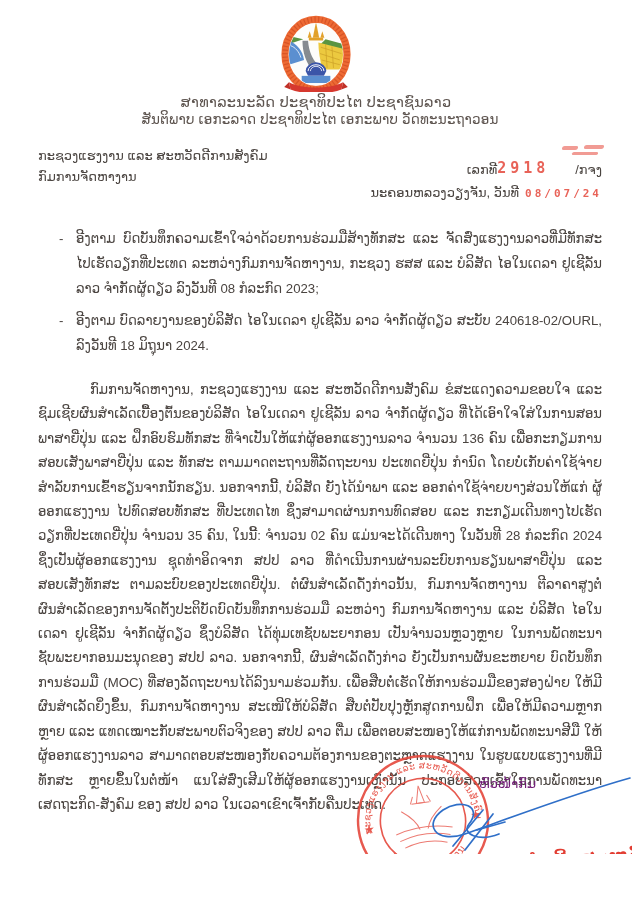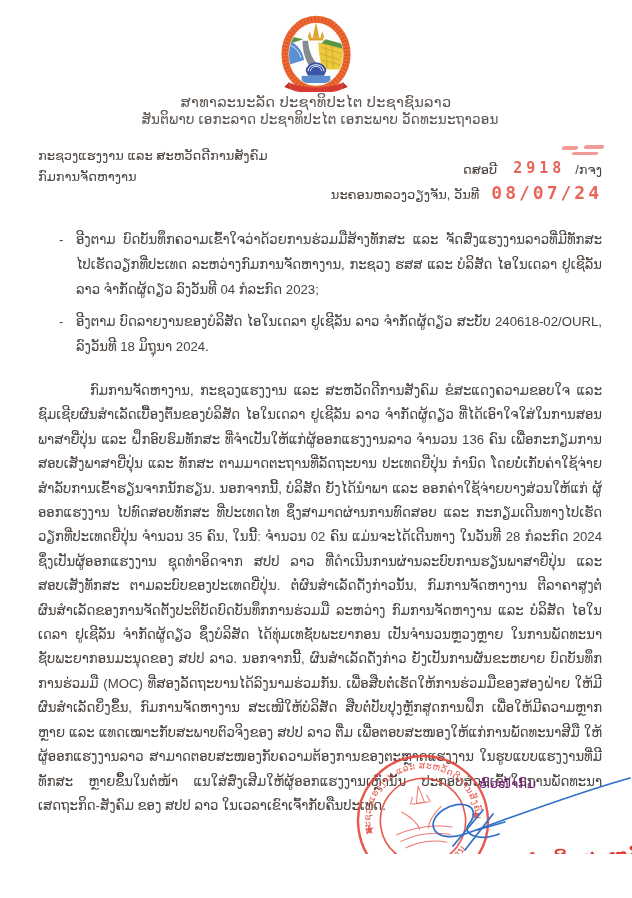--- a/index.html
+++ b/index.html
@@ -19,28 +19,28 @@
   
   .info-row{display:flex;justify-content:space-between;margin:16px 30px 0 38px;}
   .lh-left{font-size:13px;line-height:21px;}
   .lh-right{font-size:13px;line-height:21px;text-align:right;padding-top:14px;}
   .ref-line{position:relative;white-space:nowrap;}
   .ref-gap{display:inline-block;width:78px;position:relative;vertical-align:baseline;}
   .stamp-digits{
     font-family:"DejaVu Sans Mono",monospace;
     color:#e5483c;font-weight:bold;opacity:.85;
   }
-  .ref-num{position:absolute;left:16px;top:-16px;font-size:15px;letter-spacing:4px;}
+  .ref-num{position:absolute;left:0;top:-16px;font-size:15px;letter-spacing:4px;}
   .smudge{position:absolute;right:-6px;top:-14px;width:46px;height:12px;}
   .smudge i{position:absolute;background:#e5483c;opacity:.55;border-radius:2px;transform:skewX(-18deg);}
   .smudge i:nth-child(1){left:0;top:1px;width:16px;height:4px;}
   .smudge i:nth-child(2){left:22px;top:0;width:20px;height:4px;}
   .smudge i:nth-child(3){left:10px;top:7px;width:26px;height:3px;}
   .date-line{white-space:nowrap;margin-top:2px;}
-  .date-num{font-size:18px;letter-spacing:3px;margin-left:12px;}
+  .date-num{font-size:11px;letter-spacing:3px;margin-left:6px;}
   
   .recipient{margin:34px 30px 0 96px;font-size:13.2px;line-height:21px;}
   .recipient b{color:#443f3b;}
   
   .refs{margin:22px 30px 0 59px;}
   .ref-item{display:flex;margin-bottom:7px;font-size:13.2px;line-height:25px;}
   .ref-item .dash{width:17px;flex:none;}
   .ref-item .txt{flex:1;text-align:justify;}
   
   .body-par{
@@ -99,38 +99,38 @@
   <div class="hdr-line l1">ສາທາລະນະລັດ ປະຊາທິປະໄຕ ປະຊາຊົນລາວ</div>
   <div class="hdr-line l2">ສັນຕິພາບ ເອກະລາດ ປະຊາທິປະໄຕ ເອກະພາບ ວັດທະນະຖາວອນ</div>
 
   <div class="info-row">
     <div class="lh-left">
       <div>ກະຊວງແຮງງານ ແລະ ສະຫວັດດີການສັງຄົມ</div>
       <div>ກົມການຈັດຫາງານ</div>
     </div>
     <div class="lh-right">
       <div class="ref-line">
-        <span>ດສອບີ</span><span class="ref-gap"><span class="stamp-digits ref-num">2918</span></span><span>/ກຈງ</span>
+        <span>ເລກທີ</span><span class="ref-gap"><span class="stamp-digits ref-num">2918</span></span><span>/ກຈງ</span>
         <span class="smudge">
             <i></i>
             <i></i>
             <i></i>
           </span>
       </div>
       <div class="date-line">
         <span>ນະຄອນຫລວງວຽງຈັນ, ວັນທີ</span><span class="stamp-digits date-num">08/07/24</span>
       </div>
     </div>
   </div>
 
 
   <div class="refs">
     <div class="ref-item">
       <span class="dash">-</span>
-      <span class="txt">ອີງຕາມ ບົດບັນທຶກຄວາມເຂົ້າໃຈວ່າດ້ວຍການຮ່ວມມືສ້າງທັກສະ ແລະ ຈັດສົ່ງແຮງງານລາວທີ່ມີທັກສະໄປເຮັດວຽກທີ່ປະເທດ ລະຫວ່າງກົມການຈັດຫາງານ, ກະຊວງ ຮສສ ແລະ ບໍລິສັດ ໄອໃນເດລາ ຢູເຊີລັນ ລາວ ຈຳກັດຜູ້ດຽວ ລົງວັນທີ 04 ກໍລະກົດ 2023;</span>
+      <span class="txt">ອີງຕາມ ບົດບັນທຶກຄວາມເຂົ້າໃຈວ່າດ້ວຍການຮ່ວມມືສ້າງທັກສະ ແລະ ຈັດສົ່ງແຮງງານລາວທີ່ມີທັກສະໄປເຮັດວຽກທີ່ປະເທດ ລະຫວ່າງກົມການຈັດຫາງານ, ກະຊວງ ຮສສ ແລະ ບໍລິສັດ ໄອໃນເດລາ ຢູເຊີລັນ ລາວ ຈຳກັດຜູ້ດຽວ ລົງວັນທີ 08 ກໍລະກົດ 2023;</span>
     </div>
     <div class="ref-item">
       <span class="dash">-</span>
       <span class="txt">ອີງຕາມ ບົດລາຍງານຂອງບໍລິສັດ ໄອໃນເດລາ ຢູເຊີລັນ ລາວ ຈຳກັດຜູ້ດຽວ ສະບັບ 240618-02/OURL, ລົງວັນທີ 18 ມິຖຸນາ 2024.</span>
     </div>
   </div>
 
   <div class="body-par">ກົມການຈັດຫາງານ, ກະຊວງແຮງງານ ແລະ ສະຫວັດດີການສັງຄົມ ຂໍສະແດງຄວາມຂອບໃຈ ແລະ ຊົມເຊີຍຜົນສຳເລັດເບື້ອງຕົ້ນຂອງບໍລິສັດ ໄອໃນເດລາ ຢູເຊີລັນ ລາວ ຈຳກັດຜູ້ດຽວ ທີ່ໄດ້ເອົາໃຈໃສ່ໃນການສອນພາສາຍີ່ປຸ່ນ ແລະ ຝຶກອົບຮົມທັກສະ ທີ່ຈຳເປັນໃຫ້ແກ່ຜູ້ອອກແຮງງານລາວ ຈຳນວນ 136 ຄົນ ເພື່ອກະກຽມການສອບເສັງພາສາຍີ່ປຸ່ນ ແລະ ທັກສະ ຕາມມາດຕະຖານທີ່ລັດຖະບານ ປະເທດຍີ່ປຸ່ນ ກຳນົດ ໂດຍບໍ່ເກັບຄ່າໃຊ້ຈ່າຍສຳລັບການເຂົ້າຮຽນຈາກນັກຮຽນ. ນອກຈາກນີ້, ບໍລິສັດ ຍັງໄດ້ນຳພາ ແລະ ອອກຄ່າໃຊ້ຈ່າຍບາງສ່ວນໃຫ້ແກ່ ຜູ້ອອກແຮງງານ ໄປທົດສອບທັກສະ ທີ່ປະເທດໄທ ຊຶ່ງສາມາດຜ່ານການທົດສອບ ແລະ ກະກຽມເດີນທາງໄປເຮັດວຽກທີ່ປະເທດຍີ່ປຸ່ນ ຈຳນວນ 35 ຄົນ, ໃນນີ້: ຈຳນວນ 02 ຄົນ ແມ່ນຈະໄດ້ເດີນທາງ ໃນວັນທີ 28 ກໍລະກົດ 2024 ຊຶ່ງເປັນຜູ້ອອກແຮງງານ ຊຸດທຳອິດຈາກ ສປປ ລາວ ທີ່ດຳເນີນການຜ່ານລະບົບການຮຽນພາສາຍີ່ປຸ່ນ ແລະ ສອບເສັງທັກສະ ຕາມລະບົບຂອງປະເທດຍີ່ປຸ່ນ. ຕໍ່ຜົນສຳເລັດດັ່ງກ່າວນັ້ນ, ກົມການຈັດຫາງານ ຕີລາຄາສູງຕໍ່ຜົນສຳເລັດຂອງການຈັດຕັ້ງປະຕິບັດບົດບັນທຶກການຮ່ວມມື ລະຫວ່າງ ກົມການຈັດຫາງານ ແລະ ບໍລິສັດ ໄອໃນເດລາ ຢູເຊີລັນ ຈຳກັດຜູ້ດຽວ ຊຶ່ງບໍລິສັດ ໄດ້ທຸ່ມເທຊັບພະຍາກອນ ເປັນຈຳນວນຫຼວງຫຼາຍ ໃນການພັດທະນາຊັບພະຍາກອນມະນຸດຂອງ ສປປ ລາວ. ນອກຈາກນີ້, ຜົນສຳເລັດດັ່ງກ່າວ ຍັງເປັນການຜັນຂະຫຍາຍ ບົດບັນທຶກການຮ່ວມມື (MOC) ທີ່ສອງລັດຖະບານໄດ້ລົງນາມຮ່ວມກັນ. ເພື່ອສືບຕໍ່ເຮັດໃຫ້ການຮ່ວມມືຂອງສອງຝ່າຍ ໃຫ້ມີຜົນສຳເລັດຍິ່ງຂຶ້ນ, ກົມການຈັດຫາງານ ສະເໜີໃຫ້ບໍລິສັດ ສືບຕໍ່ປັບປຸງຫຼັກສູດການຝຶກ ເພື່ອໃຫ້ມີຄວາມຫຼາກຫຼາຍ ແລະ ແທດເໝາະກັບສະພາບຕົວຈິງຂອງ ສປປ ລາວ ຕື່ມ ເພື່ອຕອບສະໜອງໃຫ້ແກ່ການພັດທະນາສີມື ໃຫ້ຜູ້ອອກແຮງງານລາວ ສາມາດຕອບສະໜອງກັບຄວາມຕ້ອງການຂອງຕະຫຼາດແຮງງານ ໃນຮູບແບບແຮງງານທີ່ມີທັກສະ ຫຼາຍຂຶ້ນໃນຕໍ່ໜ້າ ແນໃສ່ສົ່ງເສີມໃຫ້ຜູ້ອອກແຮງງານເຫຼົ່ານັ້ນ ປະກອບສ່ວນເຂົ້າໃນການພັດທະນາເສດຖະກິດ-ສັງຄົມ ຂອງ ສປປ ລາວ ໃນເວລາເຂົາເຈົ້າກັບຄືນປະເທດ.</div>
 
   <div class="sig-area">

